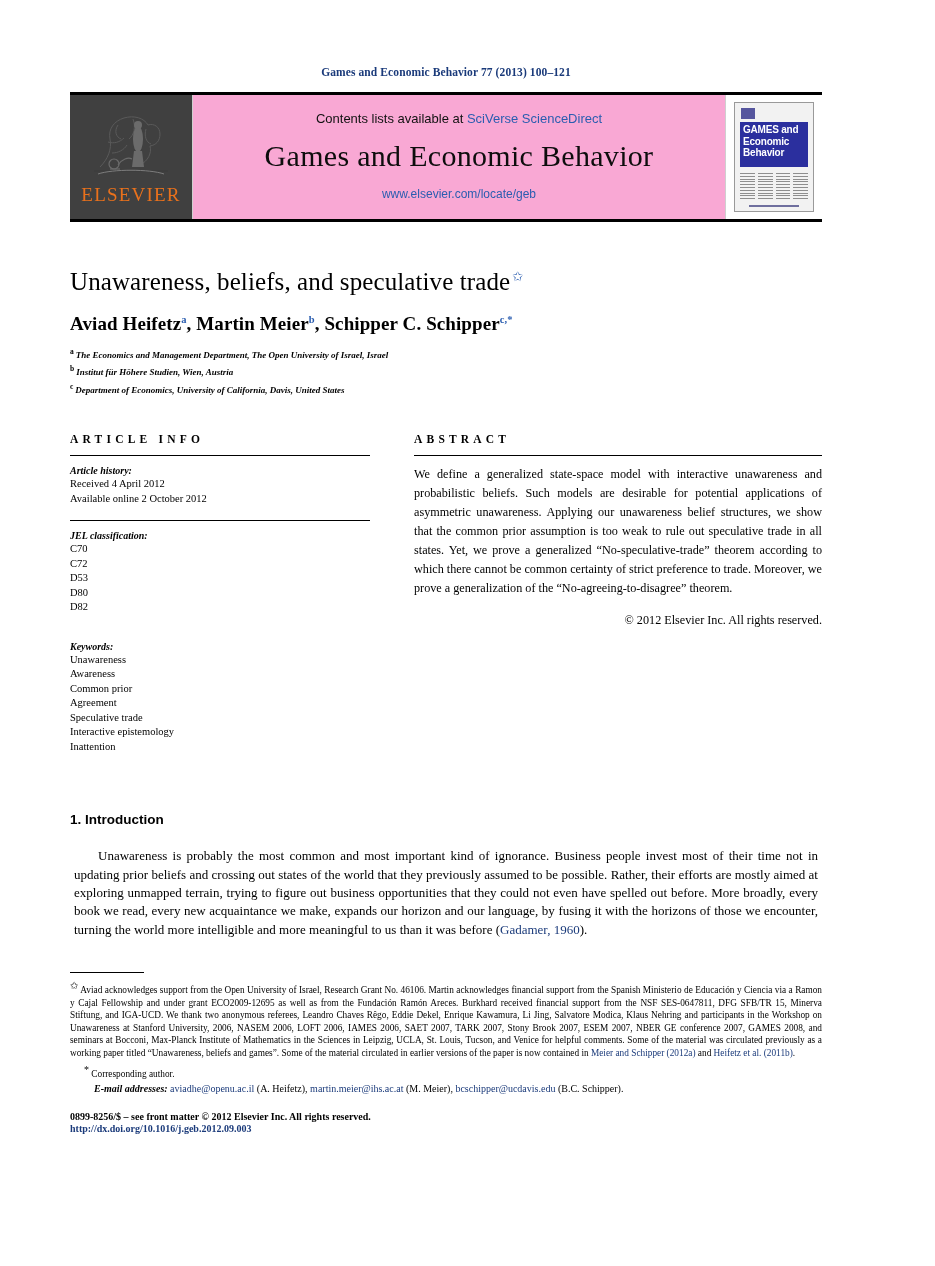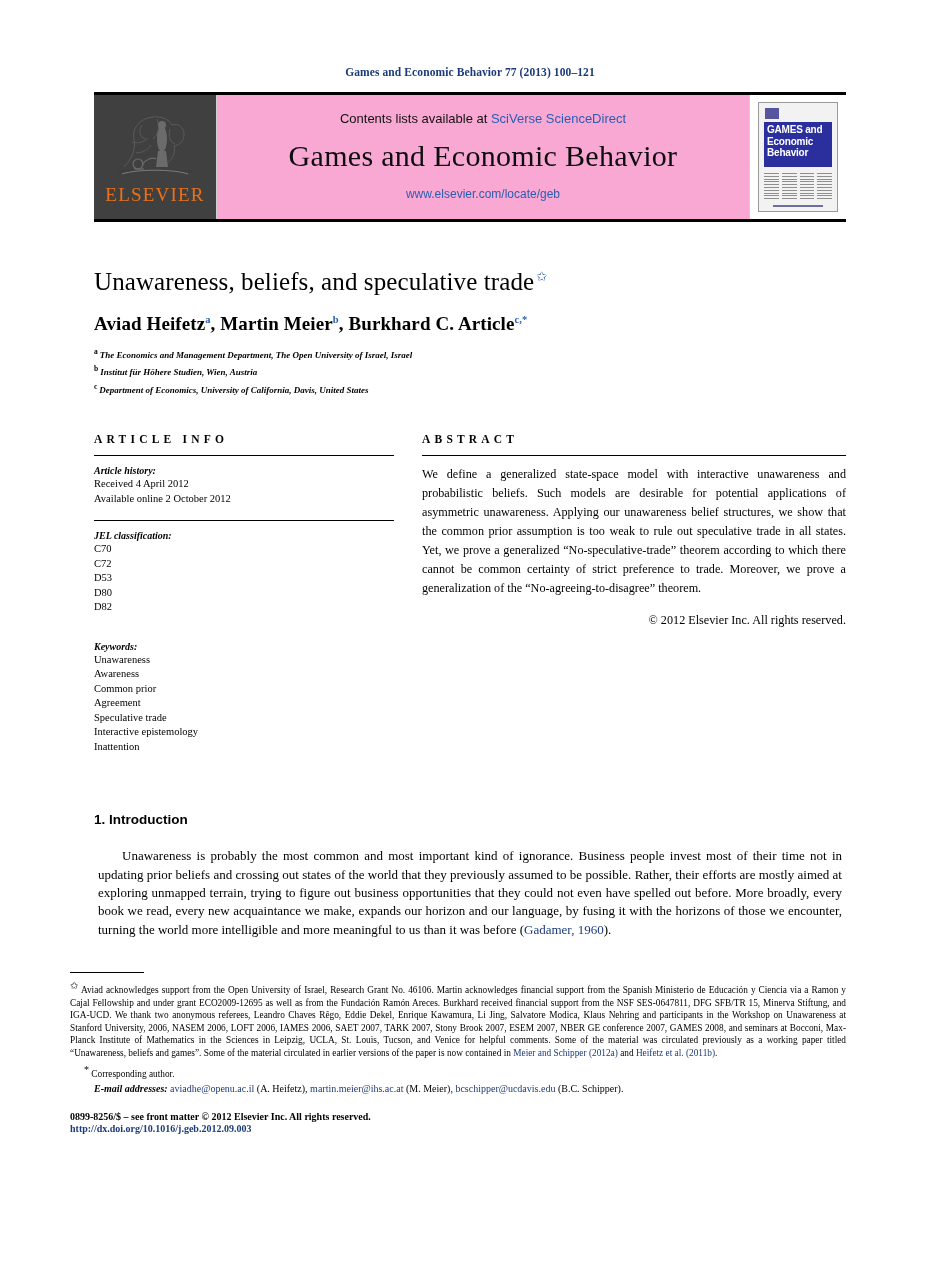--- a/index.html
+++ b/index.html
@@ -13,21 +13,20 @@
     font-family: "Liberation Serif", serif;
     color: #000000;
     position: relative;
     overflow: hidden;
   }
   .page {
     position: relative;
     width: 892px;
     height: 1266px;
     background: #fff;
-    padding-left: 24px;
   }
 
   
   .running-head {
     text-align: center;
     font-family: "Liberation Serif", serif;
     font-size: 11.5px;
     font-weight: bold;
     color: #1a3a7a;
     padding-top: 66px;
@@ -188,21 +187,21 @@
     font-style: normal;
     vertical-align: super;
     font-size: 7.5px;
     margin-right: 2px;
   }
 
   
   .info-abstract {
     margin: 36px 70px 0 70px;
     display: flex;
-    gap: 28px;
+    gap: 44px;
   }
   .col-info { width: 300px; flex: 0 0 300px; }
   .col-abstract { flex: 1 1 auto; }
   .sec-head {
     font-family: "Liberation Serif", serif;
     font-size: 11.5px;
     font-weight: bold;
     letter-spacing: 4.2px;
     margin-bottom: 10px;
   }
@@ -404,21 +403,21 @@
           </div>
         </div>
         <div class="cover-footline"></div>
       </div>
     </div>
   </div>
 
   <div class="title-block">
     <h1 class="paper-title"><span>Unawareness, beliefs, and speculative trade</span><span class="title-star">✩</span></h1>
 
-    <div class="authors"><span>Aviad Heifetz</span><span class="aff-mark">a</span>, <span>Martin Meier</span><span class="aff-mark">b</span>, <span>Burkhard C. Article</span><span class="aff-mark">c,*</span></div>
+    <div class="authors"><span>Aviad Heifetz</span><span class="aff-mark">a</span>, <span>Martin Meier</span><span class="aff-mark">b</span>, <span>Schipper C. Schipper</span><span class="aff-mark">c,*</span></div>
 
     <div class="affiliations">
       <div><span class="lab">a</span><span>The Economics and Management Department, The Open University of Israel, Israel</span></div>
       <div><span class="lab">b</span><span>Institut für Höhere Studien, Wien, Austria</span></div>
       <div><span class="lab">c</span><span>Department of Economics, University of California, Davis, United States</span></div>
     </div>
   </div>
 
   <div class="info-abstract">
 

